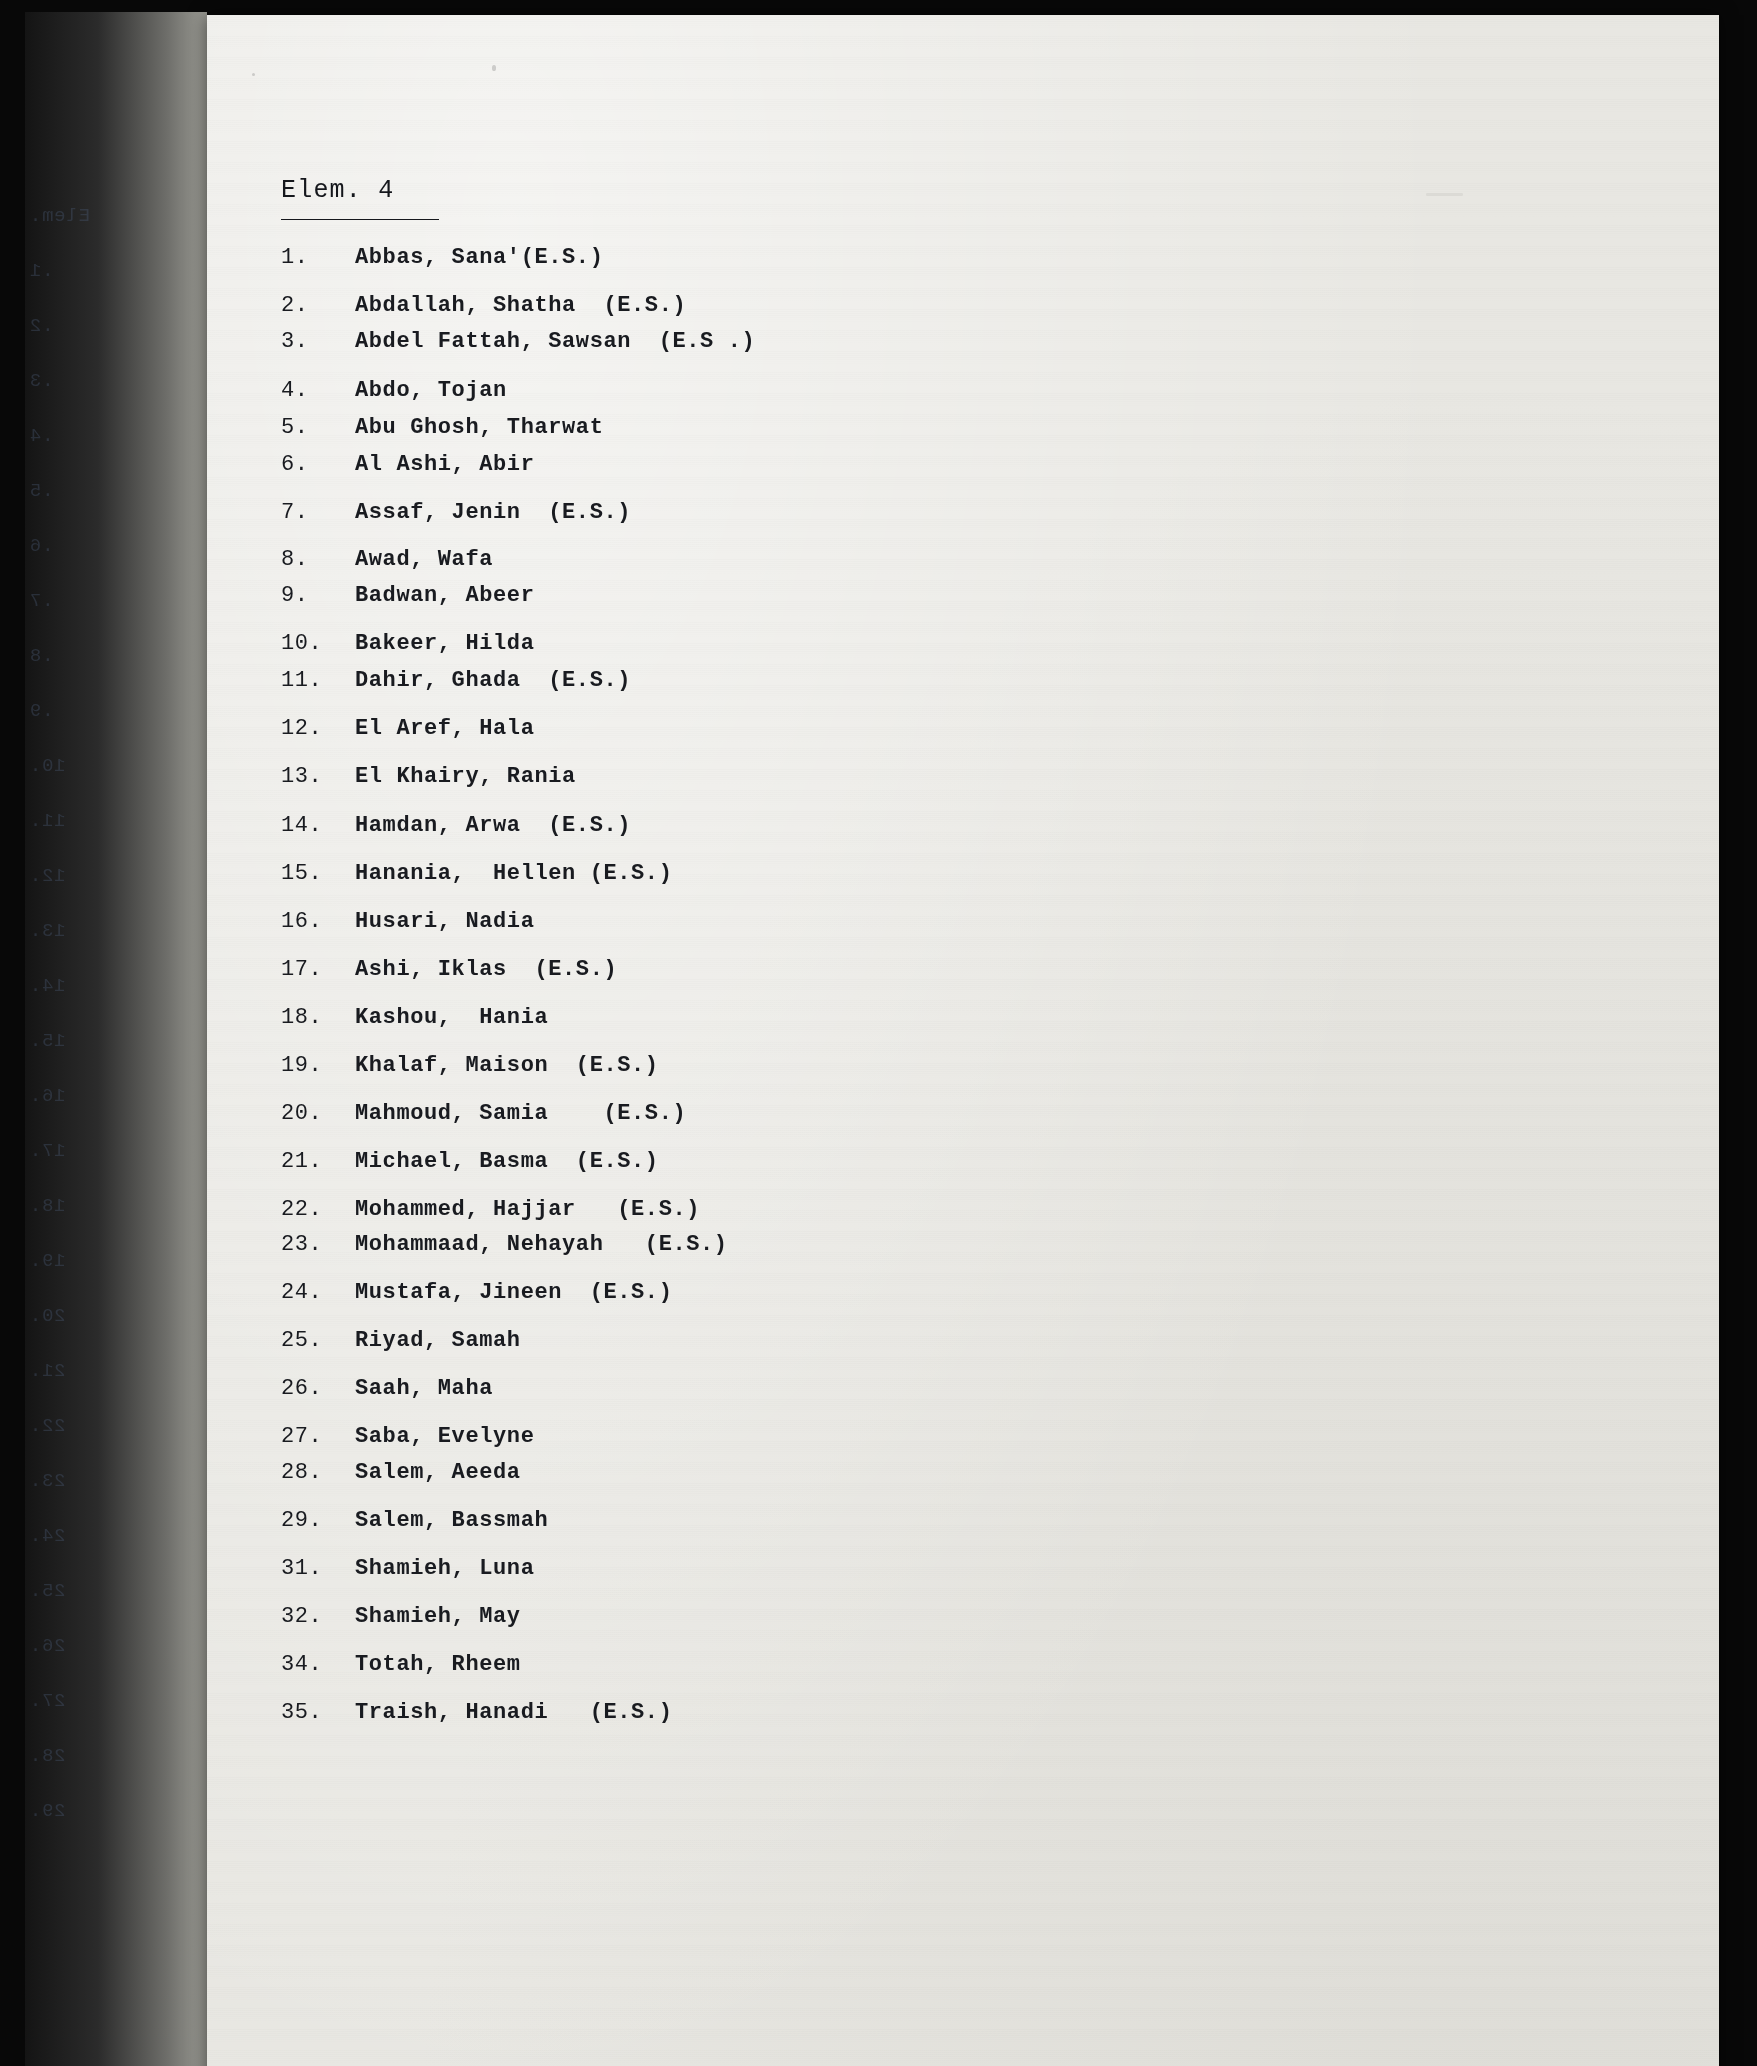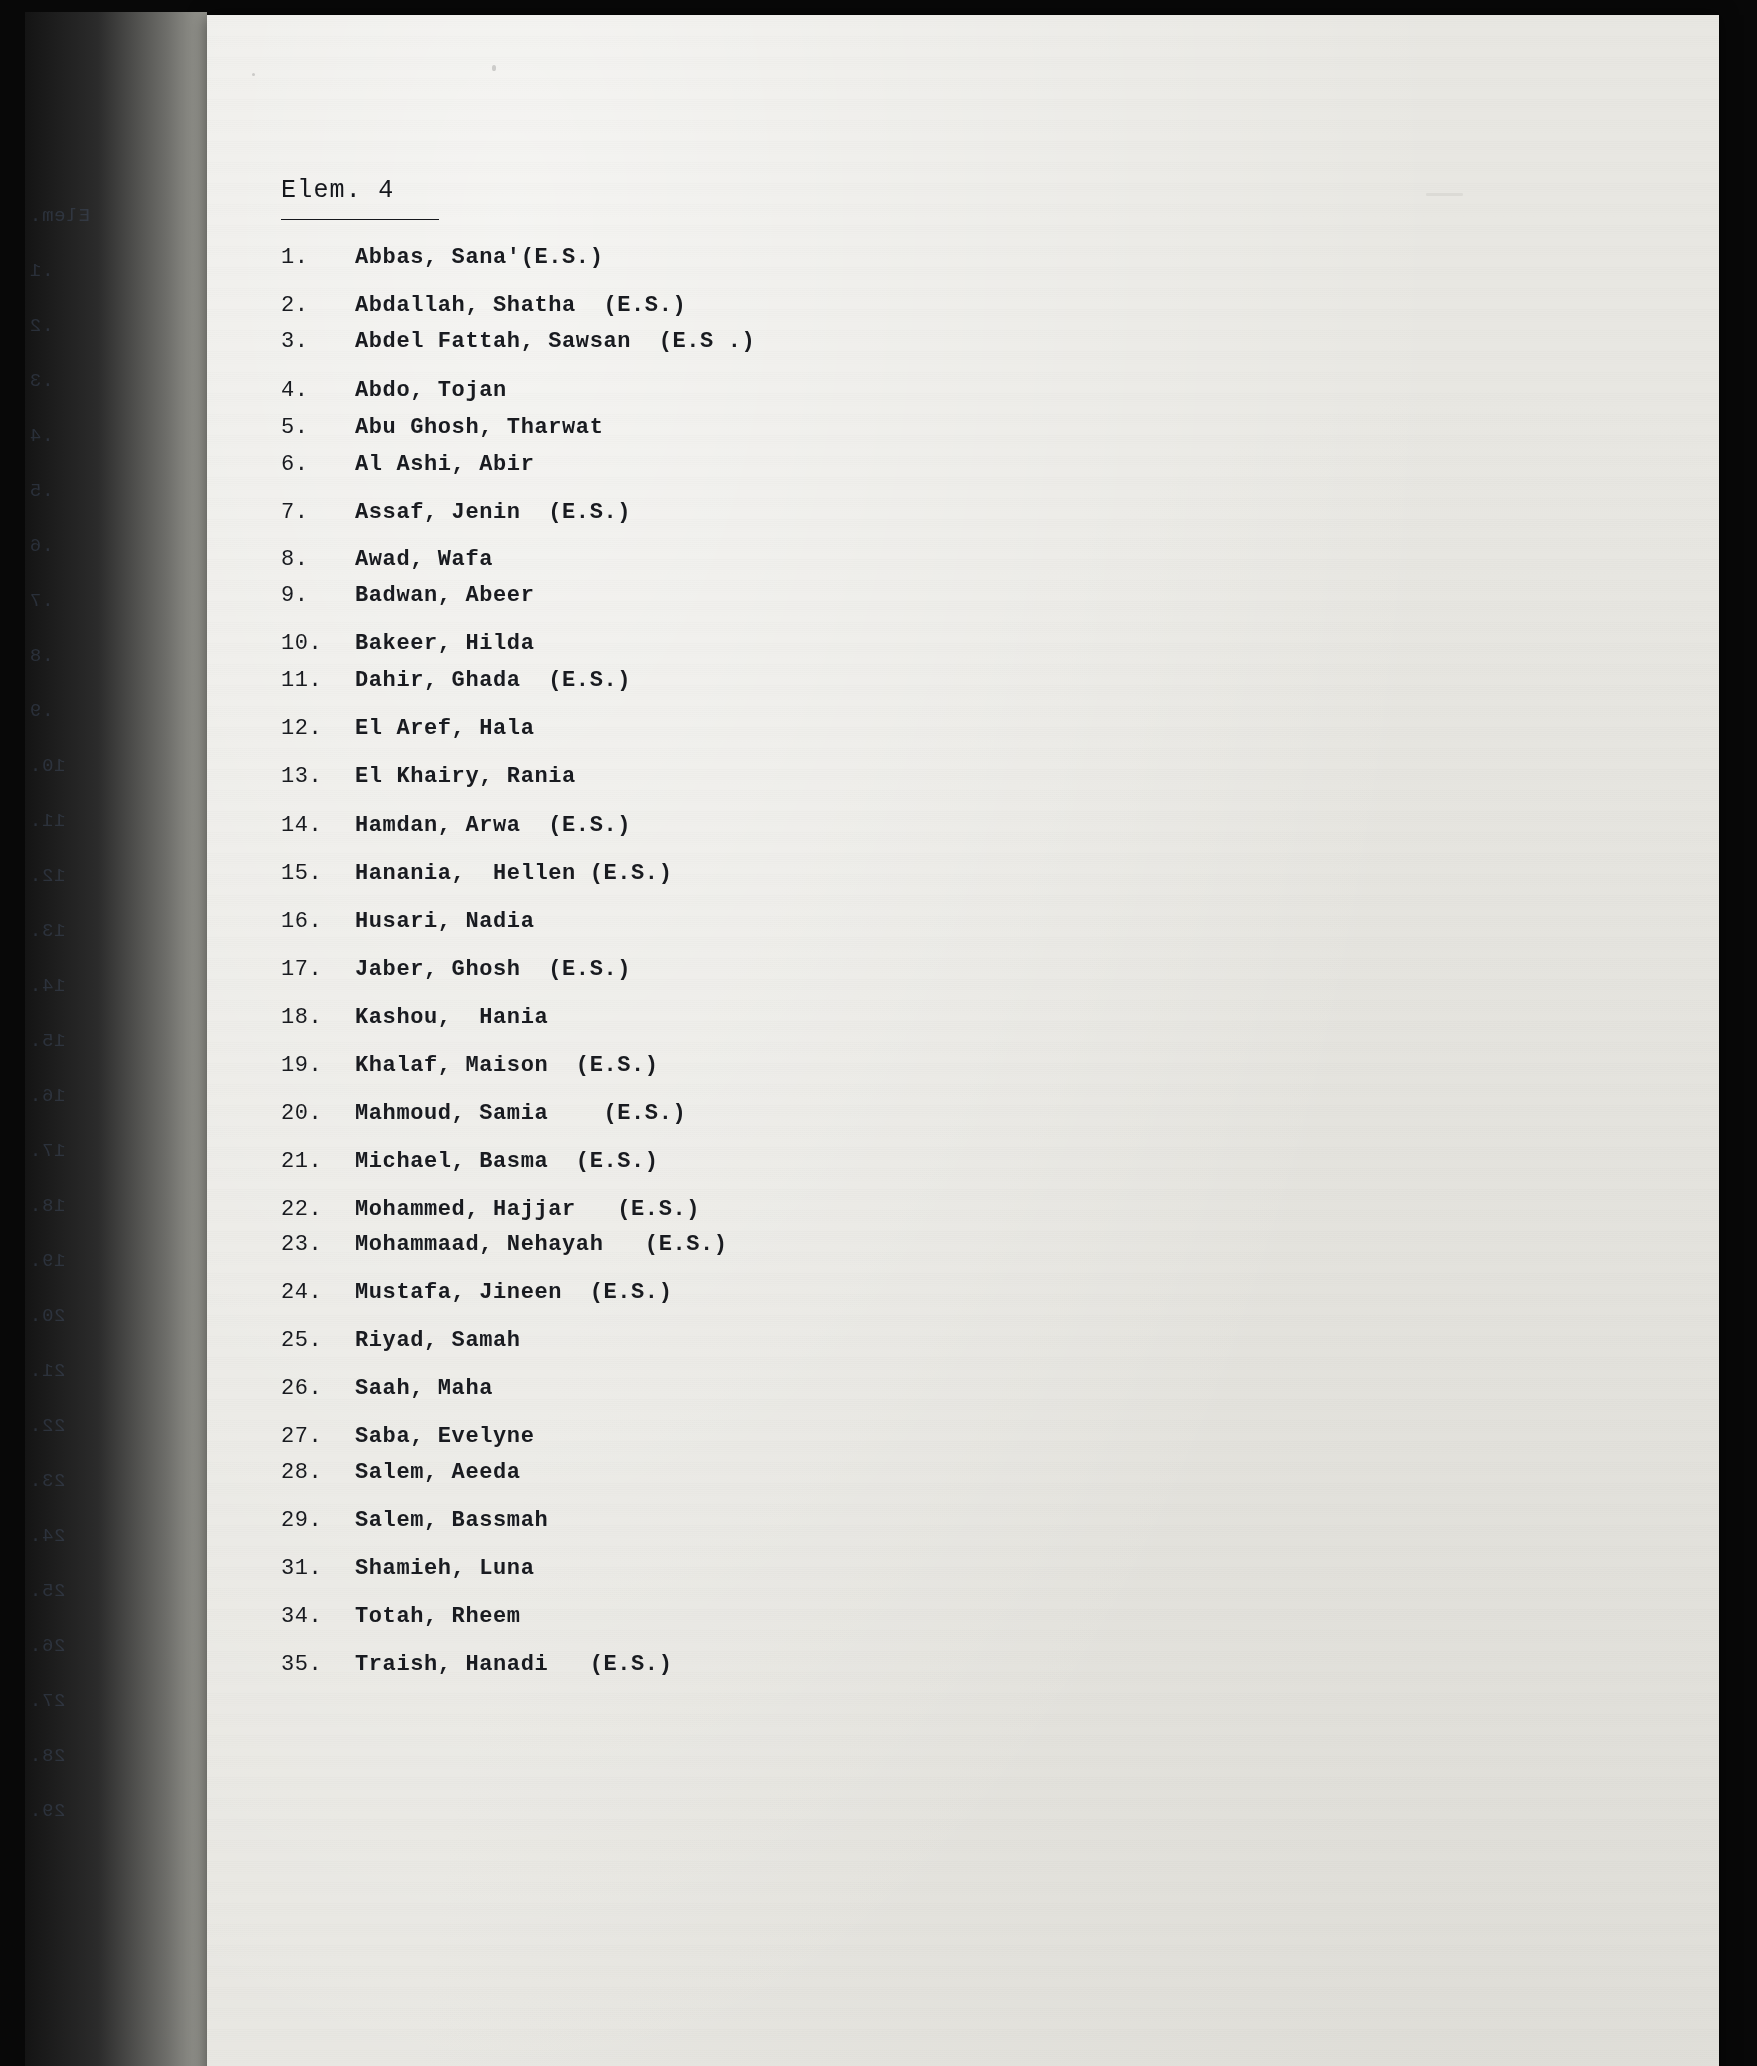--- a/index.html
+++ b/index.html
@@ -214,21 +214,21 @@
       <div class="entry" style="margin-top:23px">
         <span class="num">15.</span>
         <span class="nm">Hanania,  Hellen (E.S.)</span>
       </div>
       <div class="entry" style="margin-top:23px">
         <span class="num">16.</span>
         <span class="nm">Husari, Nadia</span>
       </div>
       <div class="entry" style="margin-top:23px">
         <span class="num">17.</span>
-        <span class="nm">Jaber, Ghosh  (E.S.)</span>
+        <span class="nm">Ashi, Iklas  (E.S.)</span>
       </div>
       <div class="entry" style="margin-top:23px">
         <span class="num">18.</span>
         <span class="nm">Kashou,  Hania</span>
       </div>
       <div class="entry" style="margin-top:23px">
         <span class="num">19.</span>
         <span class="nm">Khalaf, Maison  (E.S.)</span>
       </div>
       <div class="entry" style="margin-top:23px">
@@ -269,20 +269,24 @@
       </div>
       <div class="entry" style="margin-top:23px">
         <span class="num">29.</span>
         <span class="nm">Salem, Bassmah</span>
       </div>
       <div class="entry" style="margin-top:23px">
         <span class="num">31.</span>
         <span class="nm">Shamieh, Luna</span>
       </div>
       <div class="entry" style="margin-top:23px">
+        <span class="num">32.</span>
+        <span class="nm">Shamieh, May</span>
+      </div>
+      <div class="entry" style="margin-top:23px">
         <span class="num">34.</span>
         <span class="nm">Totah, Rheem</span>
       </div>
       <div class="entry" style="margin-top:23px">
         <span class="num">35.</span>
         <span class="nm">Traish, Hanadi   (E.S.)</span>
       </div>
     </div>
 
     <div class="speck" style="left:45px;top:58px;width:3.3px;height:3.3px;"></div>

